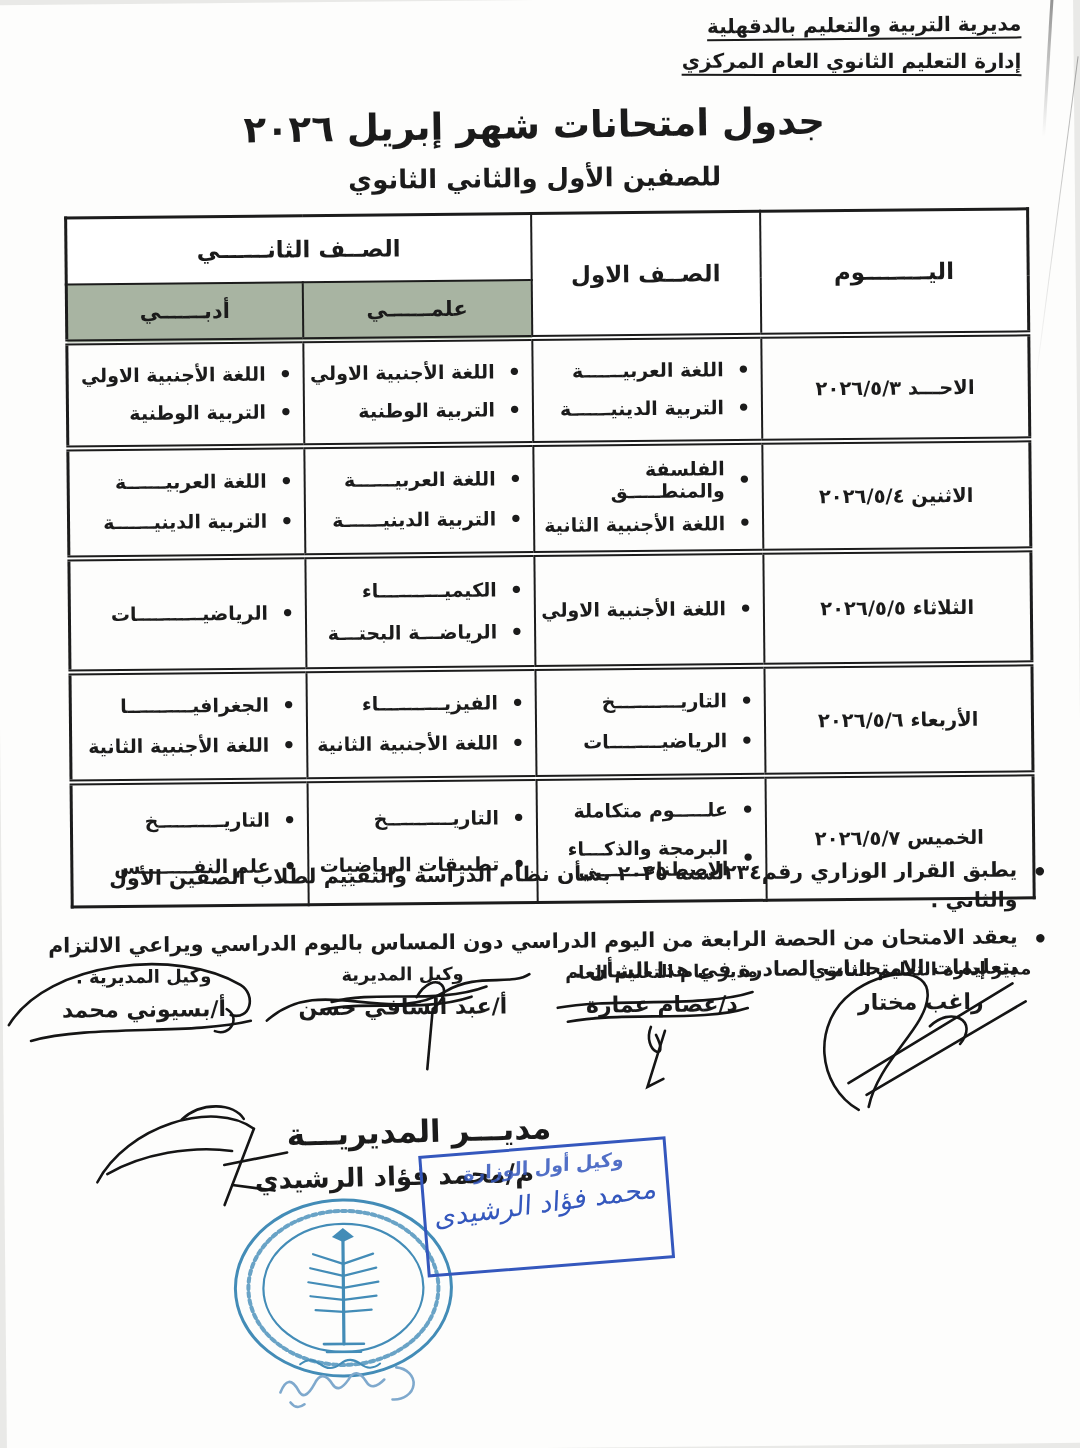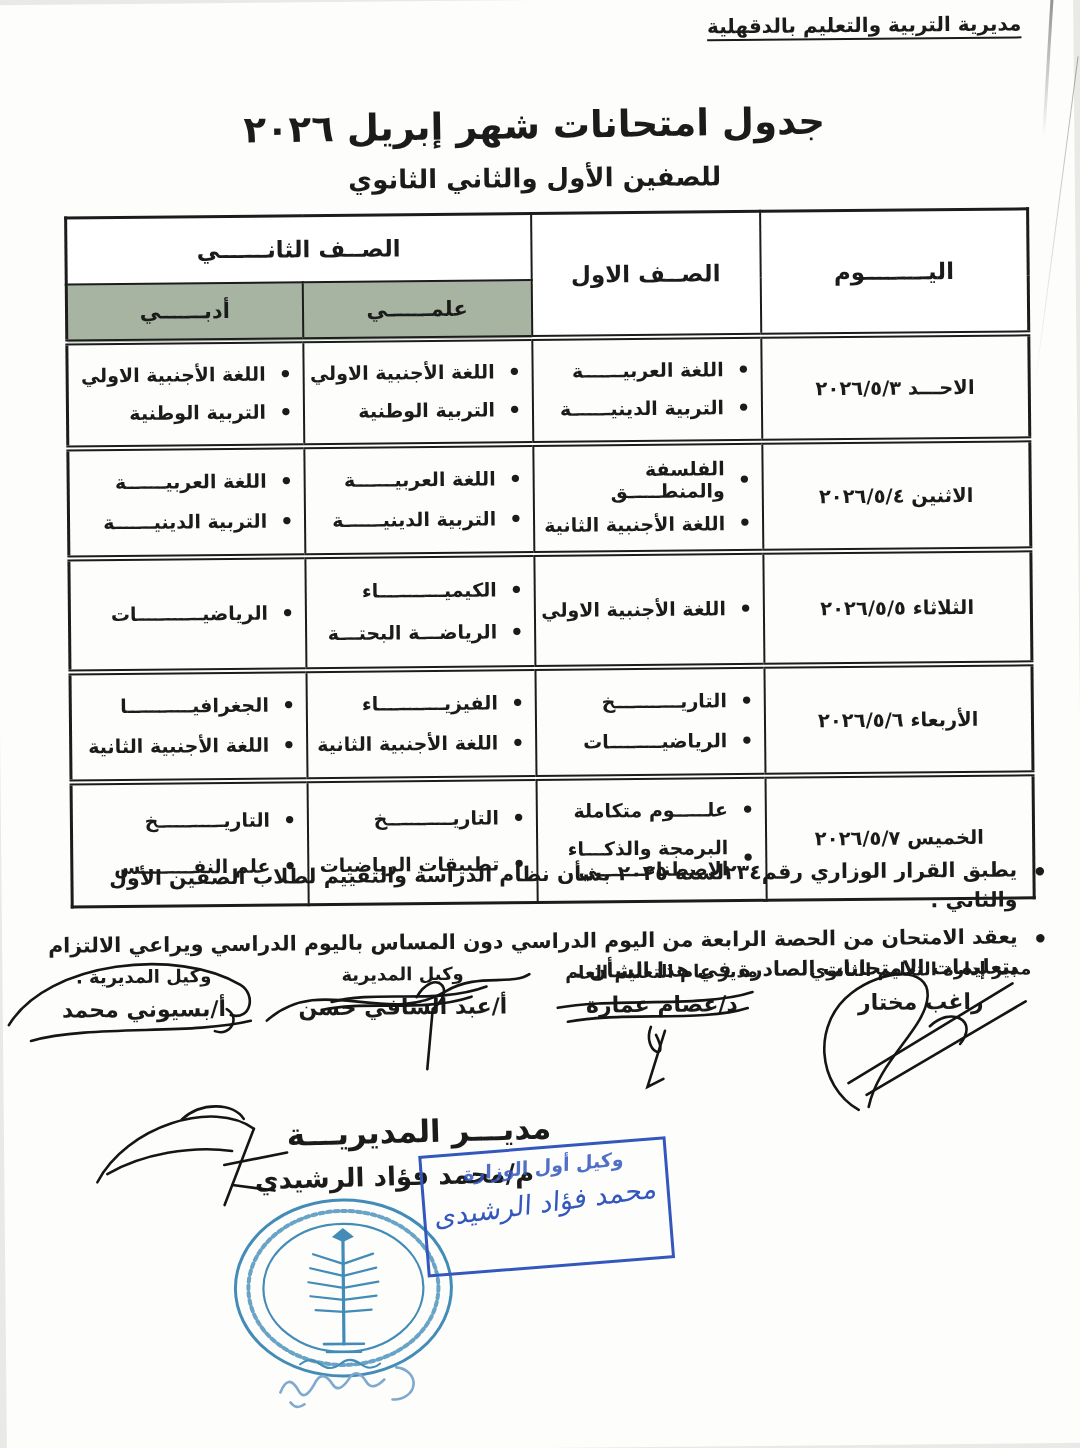--- a/index.html
+++ b/index.html
@@ -75,20 +75,21 @@
 </head>
 <body>
 
 <div class="sheet">
 
   <div class="artifact"></div>
   <div class="artifact2"></div>
 
   <div class="org">
     <span class="oline">مديرية التربية والتعليم بالدقهلية</span>
+    <span class="oline">إدارة التعليم الثانوي العام المركزي</span>
   </div>
 
   <div class="title">جدول امتحانات شهر إبريل ٢٠٢٦</div>
   <div class="subtitle">للصفين الأول والثاني الثانوي</div>
 
   <table class="grid">
     <colgroup>
       <col style="width:268px">
         <col style="width:229px">
         <col style="width:229px">

